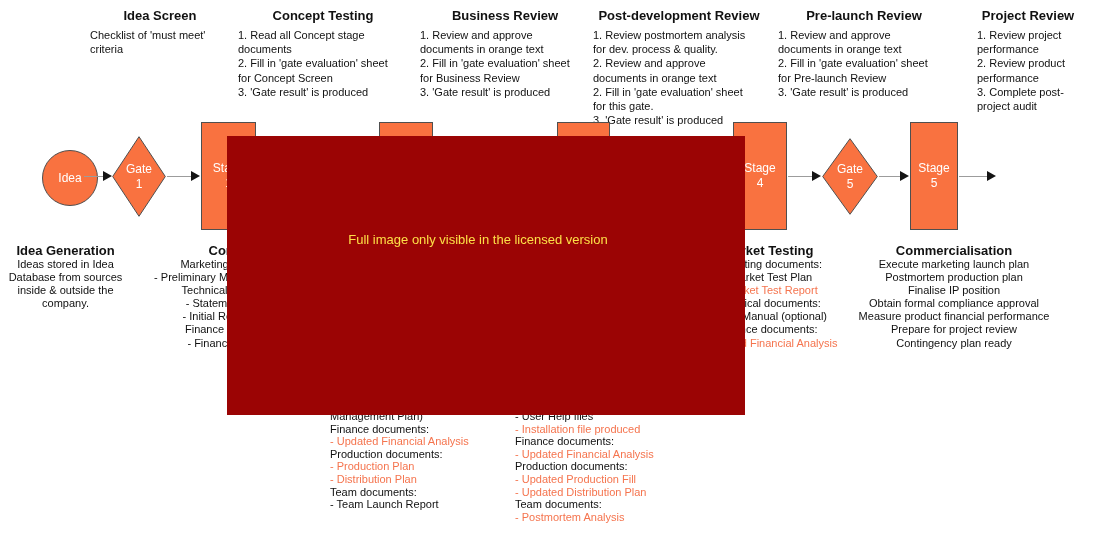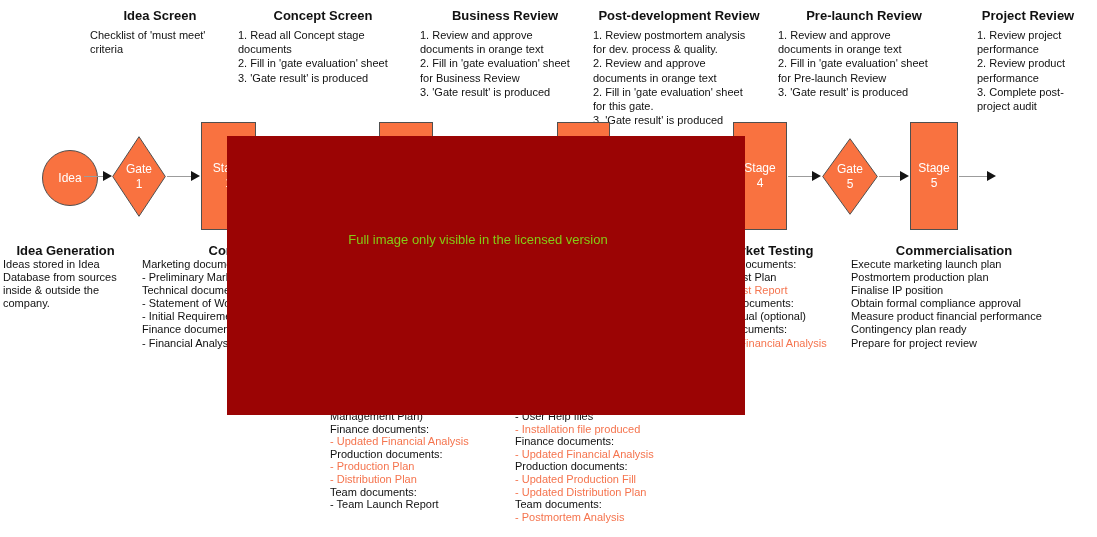--- a/index.html
+++ b/index.html
@@ -14,60 +14,61 @@
   .canvas{
     position:relative;width:1097px;height:537px;background:#ffffff;overflow:hidden;
     font-family:"Liberation Sans",sans-serif;color:var(--ink);
   }
   
   .sec{position:absolute;font-size:11px;}
   .sec .title{font-weight:bold;font-size:13px;line-height:15px;text-align:center;white-space:nowrap;}
   .ln{white-space:nowrap;}
   .top .lines{margin-top:5px;}
   .top .ln{line-height:14.2px;}
-  .mid .lines{margin-top:0px;}
+  .mid .lines{margin-top:0px;text-align:center;}
   .mid .ln{line-height:13.1px;}
   .bot .ln{line-height:12.6px;}
   .orange{color:var(--orange-text);}
   
   .node{position:absolute;box-sizing:border-box;}
   .rectnode{background:var(--shape-fill);border:1px solid var(--shape-border);}
   .circlenode{background:var(--shape-fill);border:1px solid var(--shape-border);border-radius:50%;}
   .nodelabel{
     position:absolute;left:0;top:0;right:0;bottom:0;
     display:flex;flex-direction:column;align-items:center;justify-content:center;
     color:#fff;font-size:12px;line-height:15px;text-align:center;
   }
   .diamond{position:absolute;}
   .diamond svg{display:block;}
   
   .aline{position:absolute;height:1px;background:var(--connector);}
   .ahead{position:absolute;width:0;height:0;border-left:9px solid #141414;border-top:5px solid transparent;border-bottom:5px solid transparent;}
   
   .overlay{position:absolute;left:227px;top:136px;width:518px;height:279px;background:var(--overlay-bg);z-index:10;}
-  .ov-text{position:absolute;top:96px;left:0;right:16px;text-align:center;color:#84cc16;font-size:13px;white-space:nowrap;}
+  .ov-text{position:absolute;top:96px;left:0;right:16px;text-align:center;color:#fde047;font-size:13px;white-space:nowrap;}
 </style>
 </head>
 <body>
 
 <div class="canvas">
 
   <div class="sec top" style="left:70px;top:8px;width:140px;margin-left:20px;">
     <div class="title">Idea Screen</div>
     <div class="lines">
         <div class="ln">Checklist of 'must meet'</div>
         <div class="ln">criteria</div>
       </div>
   </div>
   <div class="sec top" style="left:238px;top:8px;width:170px;">
-    <div class="title">Concept Screen</div>
+    <div class="title">Concept Testing</div>
     <div class="lines">
         <div class="ln">1. Read all Concept stage</div>
         <div class="ln">documents</div>
         <div class="ln">2. Fill in 'gate evaluation' sheet</div>
+        <div class="ln">for Concept Screen</div>
         <div class="ln">3. 'Gate result' is produced</div>
       </div>
   </div>
   <div class="sec top" style="left:420px;top:8px;width:170px;">
     <div class="title">Business Review</div>
     <div class="lines">
         <div class="ln">1. Review and approve</div>
         <div class="ln">documents in orange text</div>
         <div class="ln">2. Fill in 'gate evaluation' sheet</div>
         <div class="ln">for Business Review</div>
@@ -210,22 +211,22 @@
       </div>
   </div>
   <div class="sec mid" style="left:851px;top:243px;width:206px;">
     <div class="title">Commercialisation</div>
     <div class="lines">
         <div class="ln">Execute marketing launch plan</div>
         <div class="ln">Postmortem production plan</div>
         <div class="ln">Finalise IP position</div>
         <div class="ln">Obtain formal compliance approval</div>
         <div class="ln">Measure product financial performance</div>
+        <div class="ln">Prepare for project review</div>
         <div class="ln">Contingency plan ready</div>
-        <div class="ln">Prepare for project review</div>
       </div>
   </div>
 
   <div class="sec bot" style="left:330px;top:410px;width:160px;">
     <div class="lines">
         <div class="ln">Management Plan)</div>
         <div class="ln">Finance documents:</div>
         <div class="ln orange">- Updated Financial Analysis</div>
         <div class="ln">Production documents:</div>
         <div class="ln orange">- Production Plan</div>

